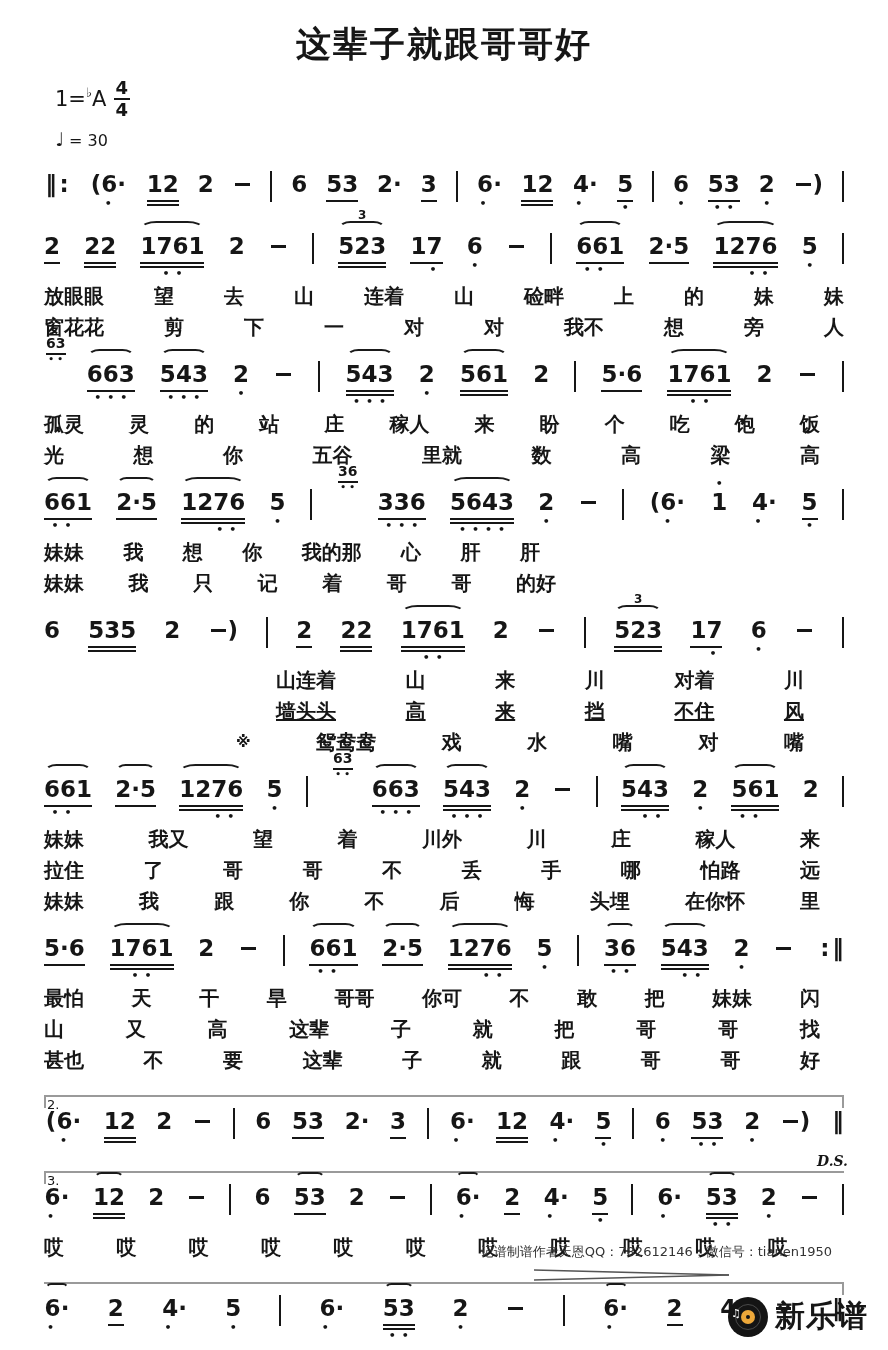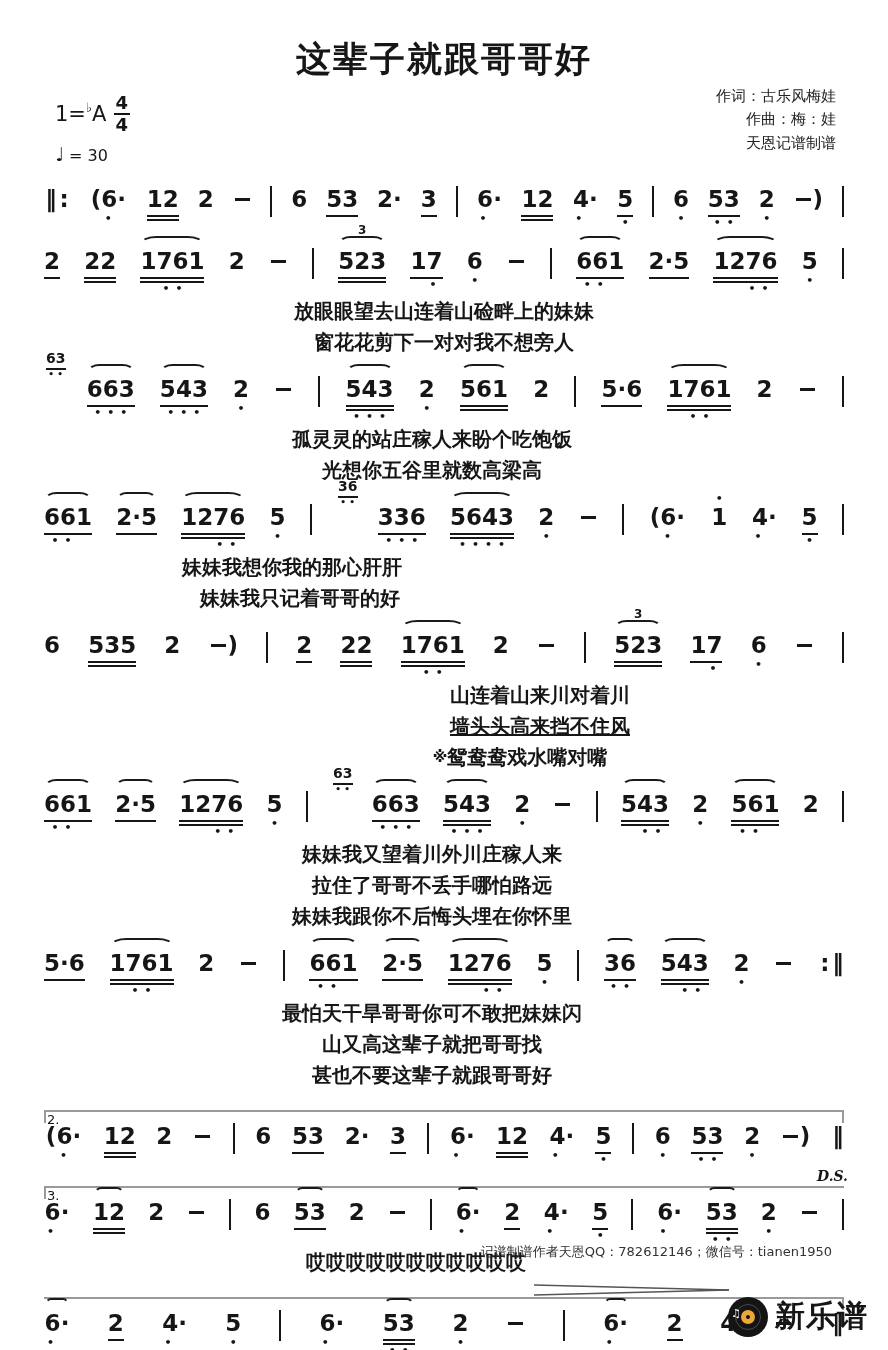--- a/index.html
+++ b/index.html
@@ -2,21 +2,21 @@
 <html><head>
 <meta charset="utf-8">
 <style>
   html,body{margin:0;padding:0;}
   body{
     width:888px;height:1350px;position:relative;overflow:hidden;
     background:#ffffff;color:#161616;
     font-family:"DejaVu Sans","Liberation Sans",sans-serif;
   }
   
-  .header{position:relative;padding-top:36px;}
+  .header{position:relative;padding-top:21px;}
   .title{text-align:center;font-size:35px;font-weight:700;letter-spacing:2px;}
   .meta{position:relative;height:96px;margin-top:2px;}
   .keyblock{position:absolute;left:55px;top:8px;font-size:21px;display:flex;align-items:center;}
   .flat{font-size:13px;vertical-align:super;position:relative;top:-7px;}
   .tsig{display:inline-flex;flex-direction:column;align-items:center;margin-left:6px;font-weight:700;font-size:18px;line-height:1;}
   .tsig .num{padding:1px 3px;}
   .tsig .bar{width:16px;height:2px;background:#161616;}
   .performer{text-align:center;font-size:20px;padding-top:6px;}
   .credits{position:absolute;right:52px;top:0;text-align:right;font-size:15px;line-height:1.55;color:#222;}
   .tempo{position:absolute;left:55px;top:58px;font-size:16px;}
@@ -41,21 +41,21 @@
   .tri{position:absolute;top:-24px;left:50%;transform:translateX(-50%);font-size:12px;font-weight:700;}
   .tok.bar{width:2px;height:31px;background:#161616;margin-top:1px;}
   .tok.rep .chars{letter-spacing:-1px;}
   .tok.grace{top:-24px;margin:0 -4px 0 2px;}
   .tok.grace .chars{font-size:14px;line-height:15px;}
   .tok.grace .chars span{min-width:9px;}
   .tok.grace .ul{height:1.5px;}
   .tok.grace .dotrow{font-size:9px;line-height:6px;}
   .tok.grace .dotrow span{min-width:9px;}
   
-  .lyr{display:flex;justify-content:center;font-size:20px;font-weight:700;margin-top:5px;line-height:26px;}
+  .lyr{display:flex;justify-content:space-between;font-size:20px;font-weight:700;margin-top:5px;line-height:26px;}
   .lyr span{white-space:nowrap;}
   .lyr .segno{font-size:15px;align-self:center;}
   
   .sys.volta{border-top:2px solid #9a9a9a;padding-top:10px;margin-top:22px;}
   .sys.volta .vhook-l{position:absolute;left:0;top:-2px;width:2px;height:13px;background:#9a9a9a;}
   .sys.volta .vhook-r{position:absolute;right:0;top:-2px;width:2px;height:13px;background:#9a9a9a;}
   .vlabel{position:absolute;top:0;left:3px;font-size:13px;font-weight:400;}
   .ds{position:absolute;right:-4px;bottom:-20px;font-family:"DejaVu Serif","Liberation Serif",serif;
       font-style:italic;font-size:14px;font-weight:700;margin-top:12px;}
   .hairpin{position:absolute;top:-18px;right:115px;width:195px;height:12px;}
@@ -78,25 +78,20 @@
     <div class="keyblock">
       <span>1=</span>
         <span class="flat">♭</span>
         <span>A</span>
       <span class="tsig">
         <span class="num">4</span>
         <span class="bar"></span>
         <span class="num">4</span>
       </span>
     </div>
-    <div class="credits">
-        <div>作词：古乐风梅娃</div>
-        <div>作曲：梅：娃</div>
-        <div>天恩记谱制谱</div>
-      </div>
     <div class="tempo">
       <span class="q">♩</span>
       <span>= 30</span>
     </div>
   </div>
 </div>
 
 <div class="score" id="score">
     <div class="sys">
       <div class="line">

